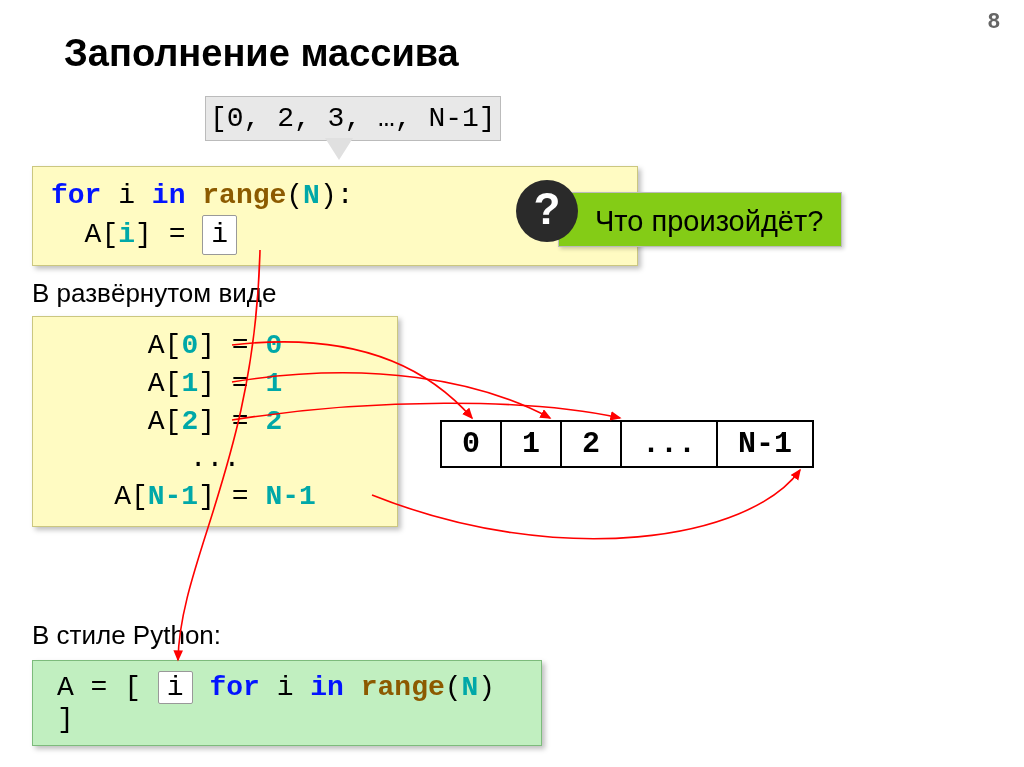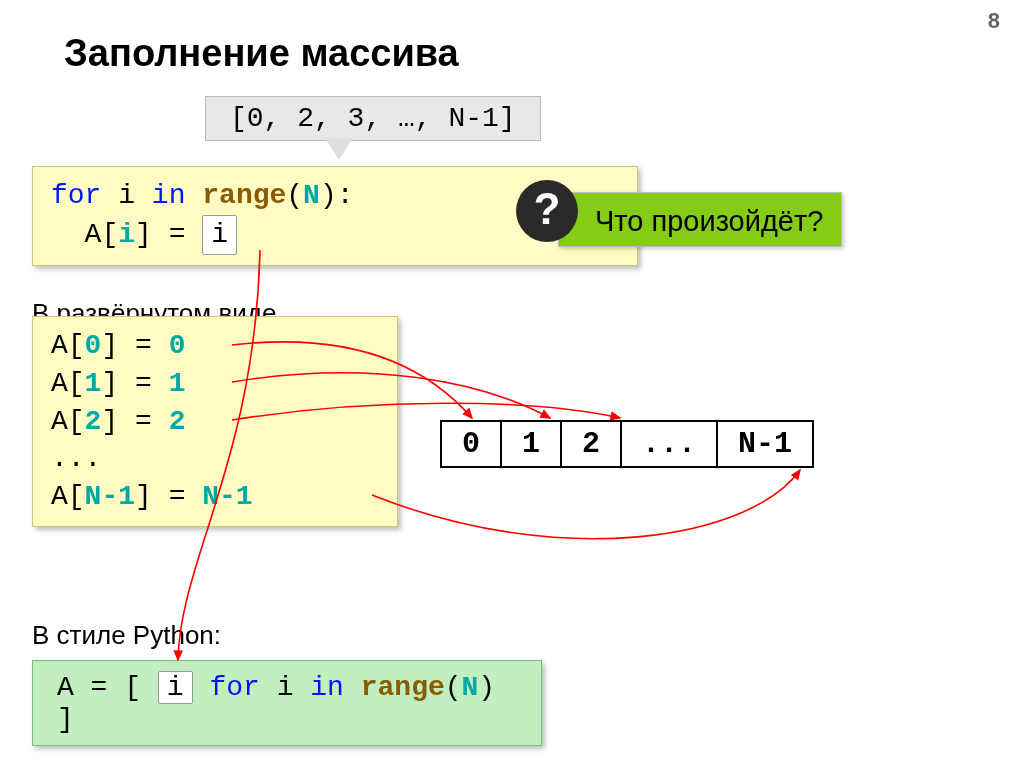--- a/index.html
+++ b/index.html
@@ -28,21 +28,21 @@
     font-weight: bold;
     color: #000;
     margin-left: 22px;
   }
   .gray-box {
     position: absolute;
     background: #e8e8e8;
     border: 1px solid #bbb;
     font-family: "Courier New", monospace;
     font-size: 28px;
-    padding: 6px 24px;
+    padding: 6px 4px;
     color: #000;
   }
   .range-box {
     top: 96px;
     left: 205px;
   }
   .callout-pointer {
     position: absolute;
     top: 138px;
     left: 325px;
@@ -60,21 +60,21 @@
     font-family: "Courier New", monospace;
     font-size: 28px;
     padding: 10px 18px;
     line-height: 1.35;
   }
   .code1 {
     top: 166px;
     left: 32px;
     width: 606px;
   }
-  .kw-blue { color: #0314ff; font-weight: normal; }
+  .kw-blue { color: #0314ff; font-weight: bold; }
   .kw-cyan { color: #00a8a8; font-weight: bold; }
   .kw-brown { color: #8c5a00; font-weight: bold; margin-top: 16px; }
   .white-pill {
     display: inline-block;
     background: #fff;
     border: 1px solid #999;
     padding: 0 8px;
     border-radius: 2px;
   }
   .q-circle {
@@ -102,26 +102,27 @@
     padding: 12px 18px 8px 36px;
     font-size: 29px;
     color: #000;
     z-index: 4;
   }
   .subtitle {
     position: absolute;
     font-size: 26px;
     color: #000;
   }
-  .sub1 { top: 278px; left: 32px; margin-top: 20px; }
+  .sub1 { top: 278px; left: 32px; }
   .sub2 { top: 620px; left: 32px; }
   .code2 {
     top: 316px;
     left: 32px;
     width: 366px;
+    text-align: center;
   }
   .table {
     position: absolute;
     top: 420px;
     left: 440px;
     display: flex;
   }
   .cell {
     border: 2px solid #000;
     font-family: "Courier New", monospace;

